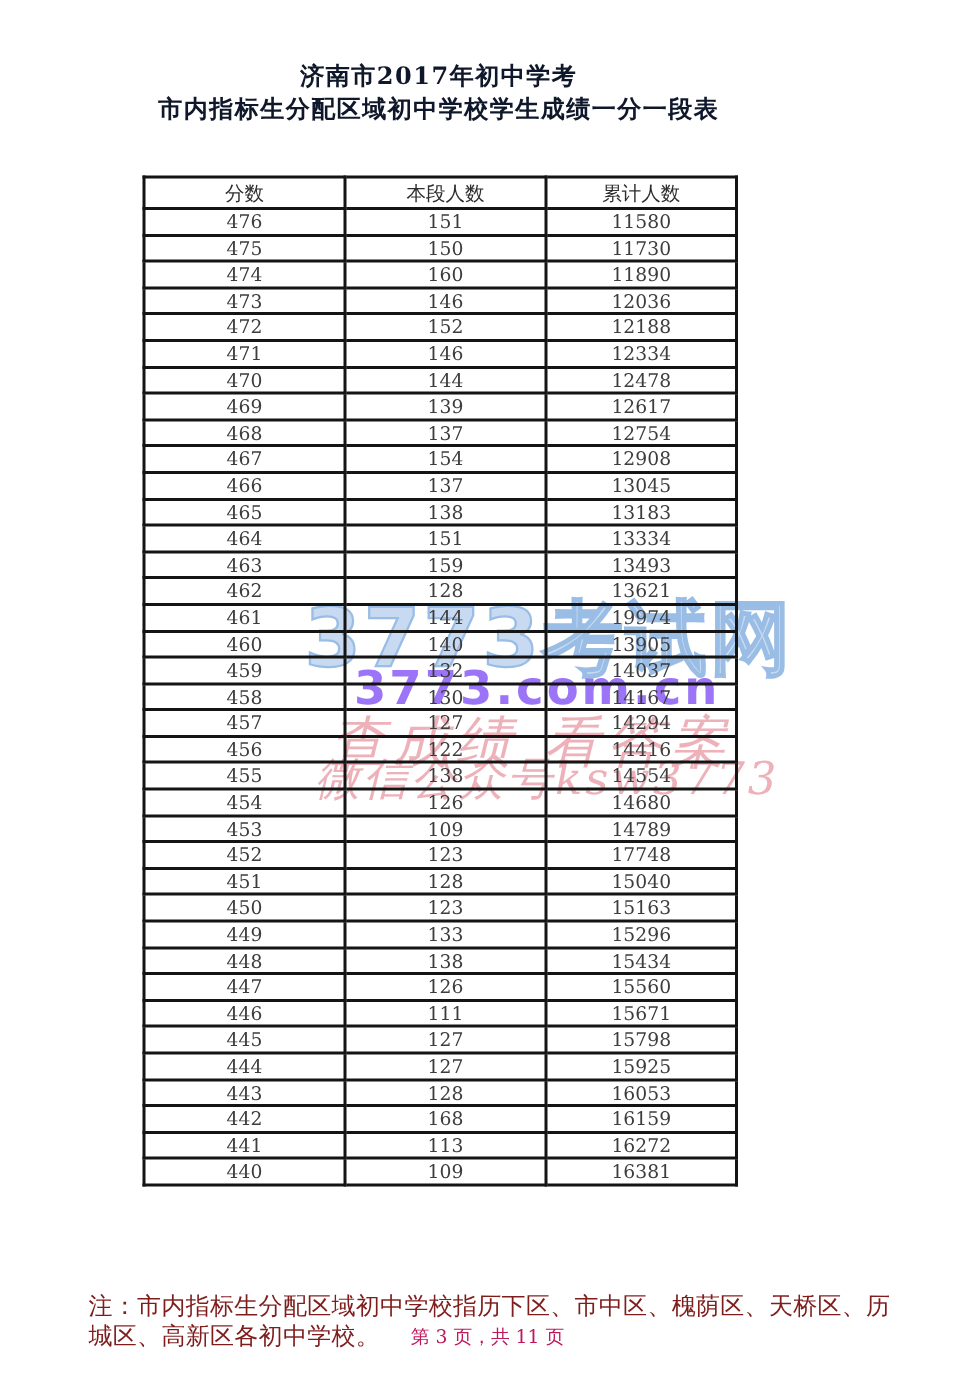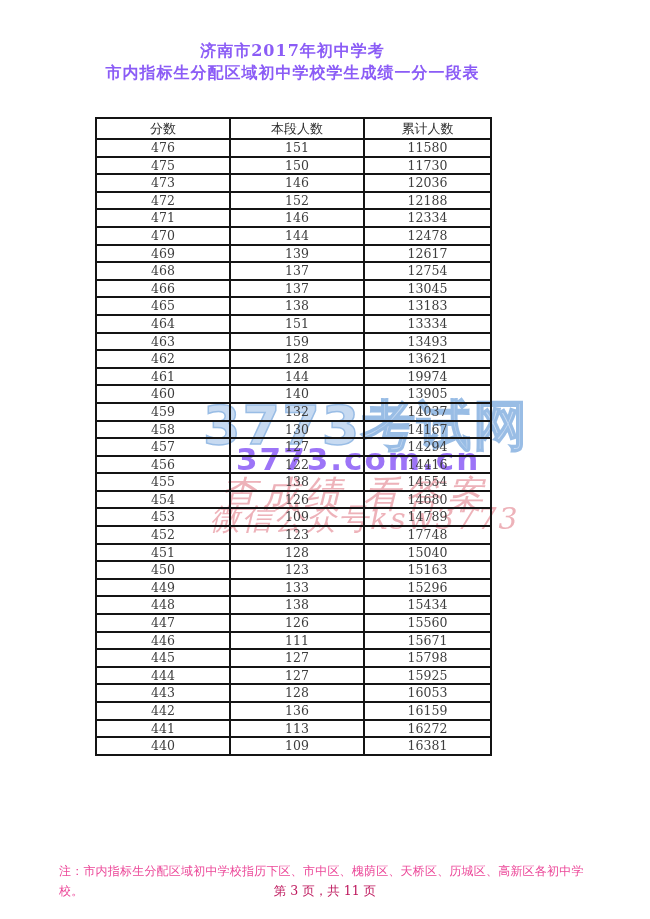--- a/index.html
+++ b/index.html
@@ -15,21 +15,21 @@
     overflow: hidden;
     font-family: "DejaVu Serif", "Liberation Serif", serif;
   }
   .doc-title {
     position: absolute;
     left: 95px;
     width: 395px;
     text-align: center;
     font-size: 16px;
     font-weight: bold;
-    color: #8b5cf6;
+    color: #0f172a;
     letter-spacing: 1px;
     white-space: nowrap;
   }
   .doc-title.main { top: 41px; }
   .doc-title.sub  { top: 63px; }
 
   
   .watermark-layer {
     position: absolute;
     inset: 0;
@@ -109,23 +109,23 @@
   }
   .col-score   { width: 134px; }
   .col-segment { width: 134px; }
   .col-cumul   { width: 127px; }
 
   .footnote {
     position: absolute;
     left: 59px;
     top: 861px;
     width: 539px;
-    font-size: 12px;
+    font-size: 16px;
     line-height: 20px;
-    color: #ec4899;
+    color: #7f1d1d;
     z-index: 2;
     letter-spacing: 0.2px;
   }
   .page-indicator {
     position: absolute;
     left: 0;
     top: 883px;
     width: 650px;
     text-align: center;
     font-size: 12.5px;
@@ -166,20 +166,25 @@
           <td>476</td>
           <td>151</td>
           <td>11580</td>
         </tr>
         <tr>
           <td>475</td>
           <td>150</td>
           <td>11730</td>
         </tr>
         <tr>
+          <td>474</td>
+          <td>160</td>
+          <td>11890</td>
+        </tr>
+        <tr>
           <td>473</td>
           <td>146</td>
           <td>12036</td>
         </tr>
         <tr>
           <td>472</td>
           <td>152</td>
           <td>12188</td>
         </tr>
         <tr>
@@ -196,20 +201,25 @@
           <td>469</td>
           <td>139</td>
           <td>12617</td>
         </tr>
         <tr>
           <td>468</td>
           <td>137</td>
           <td>12754</td>
         </tr>
         <tr>
+          <td>467</td>
+          <td>154</td>
+          <td>12908</td>
+        </tr>
+        <tr>
           <td>466</td>
           <td>137</td>
           <td>13045</td>
         </tr>
         <tr>
           <td>465</td>
           <td>138</td>
           <td>13183</td>
         </tr>
         <tr>
@@ -317,21 +327,21 @@
           <td>127</td>
           <td>15925</td>
         </tr>
         <tr>
           <td>443</td>
           <td>128</td>
           <td>16053</td>
         </tr>
         <tr>
           <td>442</td>
-          <td>136</td>
+          <td>168</td>
           <td>16159</td>
         </tr>
         <tr>
           <td>441</td>
           <td>113</td>
           <td>16272</td>
         </tr>
         <tr>
           <td>440</td>
           <td>109</td>

